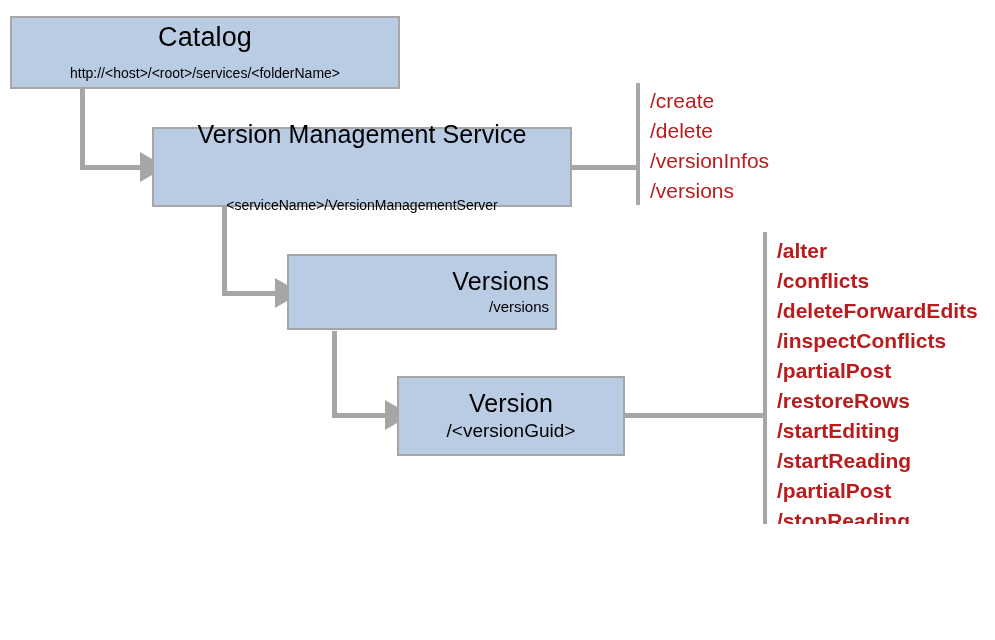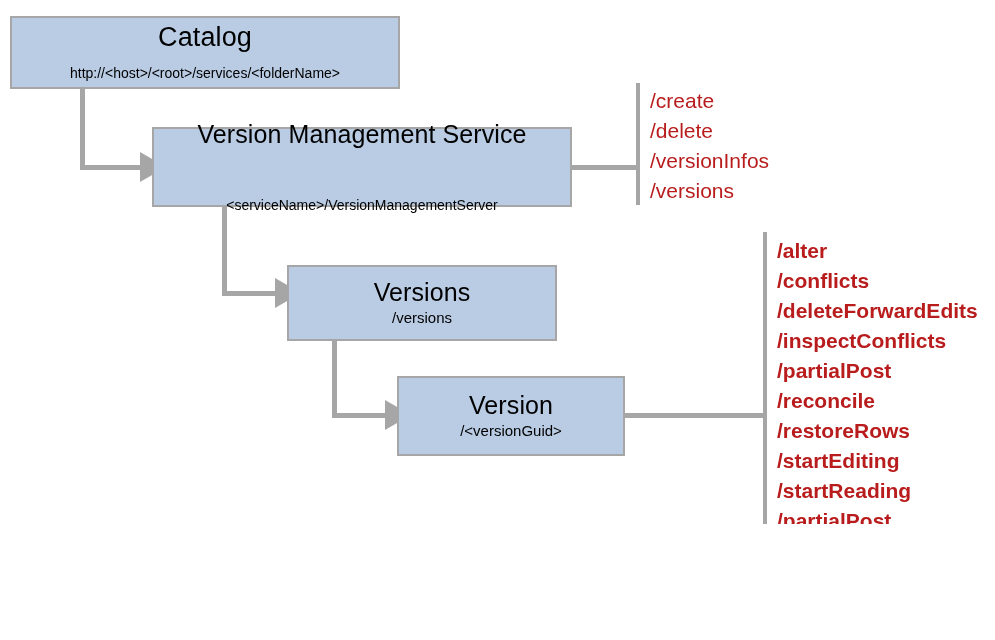--- a/index.html
+++ b/index.html
@@ -49,31 +49,31 @@
   }
   .node .node-path {
     font-size: 14px;
     line-height: 1.2;
     margin-top: 3px;
     white-space: nowrap;
   }
 
   #node-catalog   { left: 10px;  top: 16px;  width: 390px; height: 73px; }
   #node-vms       { left: 152px; top: 127px; width: 420px; height: 80px; gap: 46px; }
-  #node-versions  { left: 287px; top: 265px; width: 270px; height: 76px; }
+  #node-versions  { left: 287px; top: 254px; width: 270px; height: 76px; align-items: flex-end; }
   #node-version   { left: 397px; top: 376px; width: 228px; height: 80px; }
 
   #node-catalog .node-title  { font-size: 27px; }
   #node-catalog .node-path   { font-size: 14px; margin-top: 13px; }
   #node-vms .node-title      { font-size: 25px; }
   #node-vms .node-path       { font-size: 14px; }
   #node-versions .node-title { font-size: 25px; }
   #node-versions .node-path  { font-size: 15px; }
   #node-version .node-title  { font-size: 25px; text-align: center; }
-  #node-version .node-path   { font-size: 15px; }
+  #node-version .node-path   { font-size: 19px; }
 
   
   .op-list {
     position: absolute;
     color: #b91c1c;
     font-size: 21px;
     line-height: 30px;
     white-space: nowrap;
   }
   #ops-service  { left: 650px; top: 86px; }
@@ -137,21 +137,20 @@
     <span class="op-item">/versionInfos</span>
     <span class="op-item">/versions</span>
   </div>
 
   <div class="op-list" id="ops-version">
     <span class="op-item">/alter</span>
     <span class="op-item">/conflicts</span>
     <span class="op-item">/deleteForwardEdits</span>
     <span class="op-item">/inspectConflicts</span>
     <span class="op-item">/partialPost</span>
-    <span class="op-item">/reconcile</span>
     <span class="op-item">/restoreRows</span>
     <span class="op-item">/startEditing</span>
     <span class="op-item">/startReading</span>
     <span class="op-item">/partialPost</span>
     <span class="op-item">/stopReading</span>
   </div>
 
 </div>
 
 </body></html>

